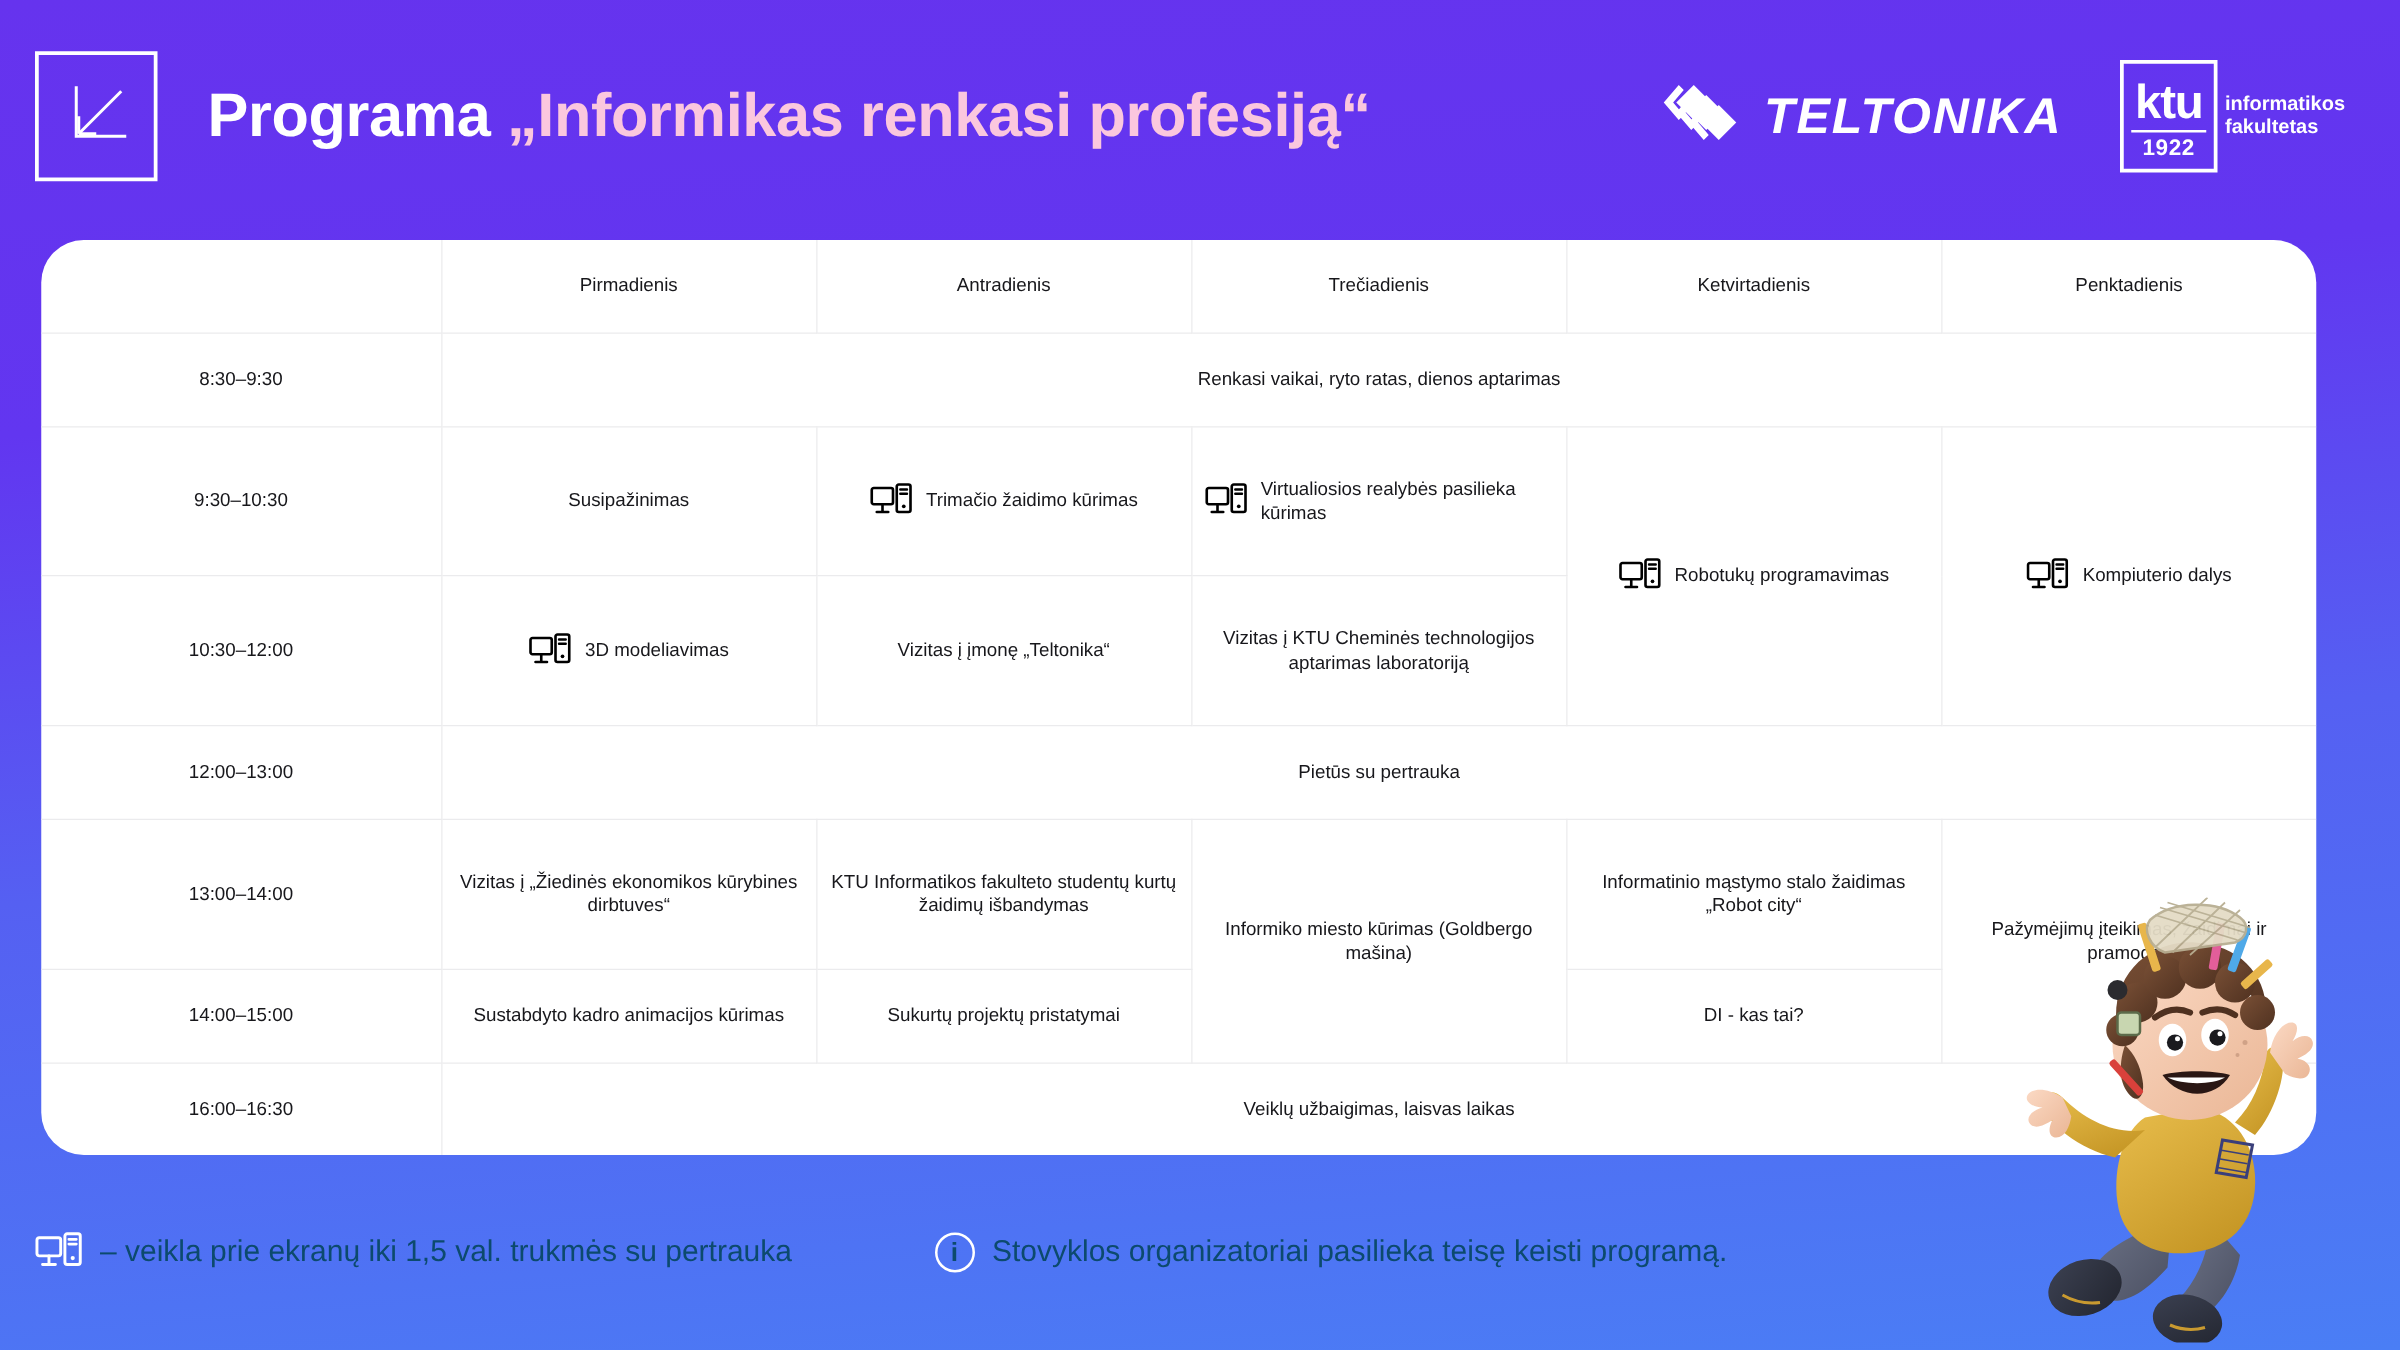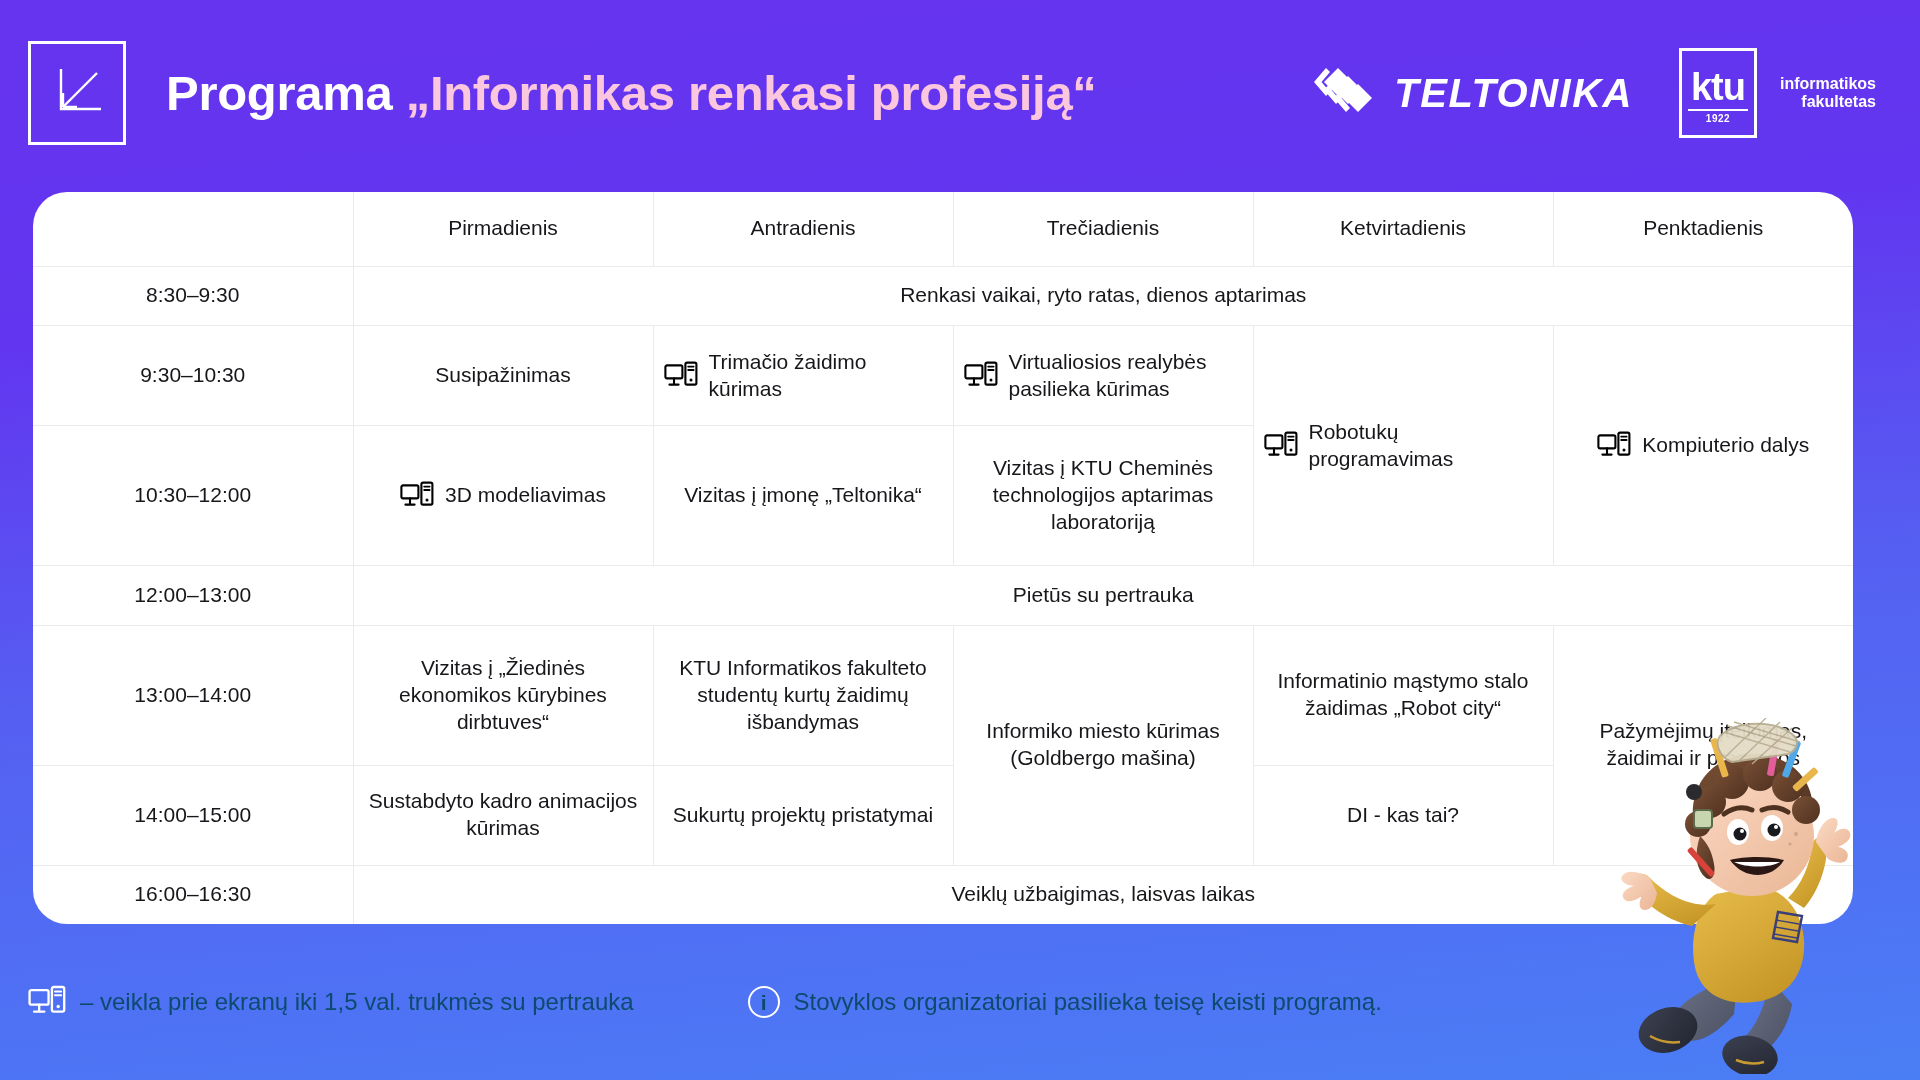--- a/index.html
+++ b/index.html
@@ -61,28 +61,27 @@
     position: relative;
     display: flex; flex-direction: column;
     align-items: center; justify-content: center;
   }
   .ktu-word {
     color: #ffffff; font-size: 38px; font-weight: bold;
     line-height: 0.9; letter-spacing: -1px;
     margin-top: 8px;
   }
   .ktu-rule { width: 60px; height: 2px; background: #fff; margin: 4px 0 2px; }
-  .ktu-year { color: #ffffff; font-size: 10px; font-weight: bold; letter-spacing: 0.5px; }
+  .ktu-year { color: #ffffff; font-size: 18px; font-weight: bold; letter-spacing: 0.5px; }
   .ktu-faculty {
     color: #ffffff;
     font-size: 16px; font-weight: bold; line-height: 1.12;
     align-self: center;
-    padding-left: 23px;
+    padding-left: 6px;
     white-space: nowrap;
-    text-align: right;
   }
 
   
   .card {
     position: absolute;
     left: 33px; top: 192px;
     width: 1820px; height: 732px;
     background: #ffffff;
     border-radius: 34px;
     z-index: 2;
@@ -91,21 +90,21 @@
   table.schedule {
     width: 100%; height: 100%;
     border-collapse: collapse;
     table-layout: fixed;
   }
   table.schedule td, table.schedule th {
     border: 1px solid #ebebed;
     padding: 6px 10px;
     vertical-align: middle;
     text-align: center;
-    font-size: 21px;
+    font-size: 15px;
     font-weight: normal;
     color: #17171b;
     line-height: 1.28;
   }
   
   table.schedule tr > *:first-child { border-left: none; }
   table.schedule tr > *:last-child { border-right: none; }
   table.schedule tr:first-child > * { border-top: none; }
   table.schedule tr:last-child > * { border-bottom: none; }
 

